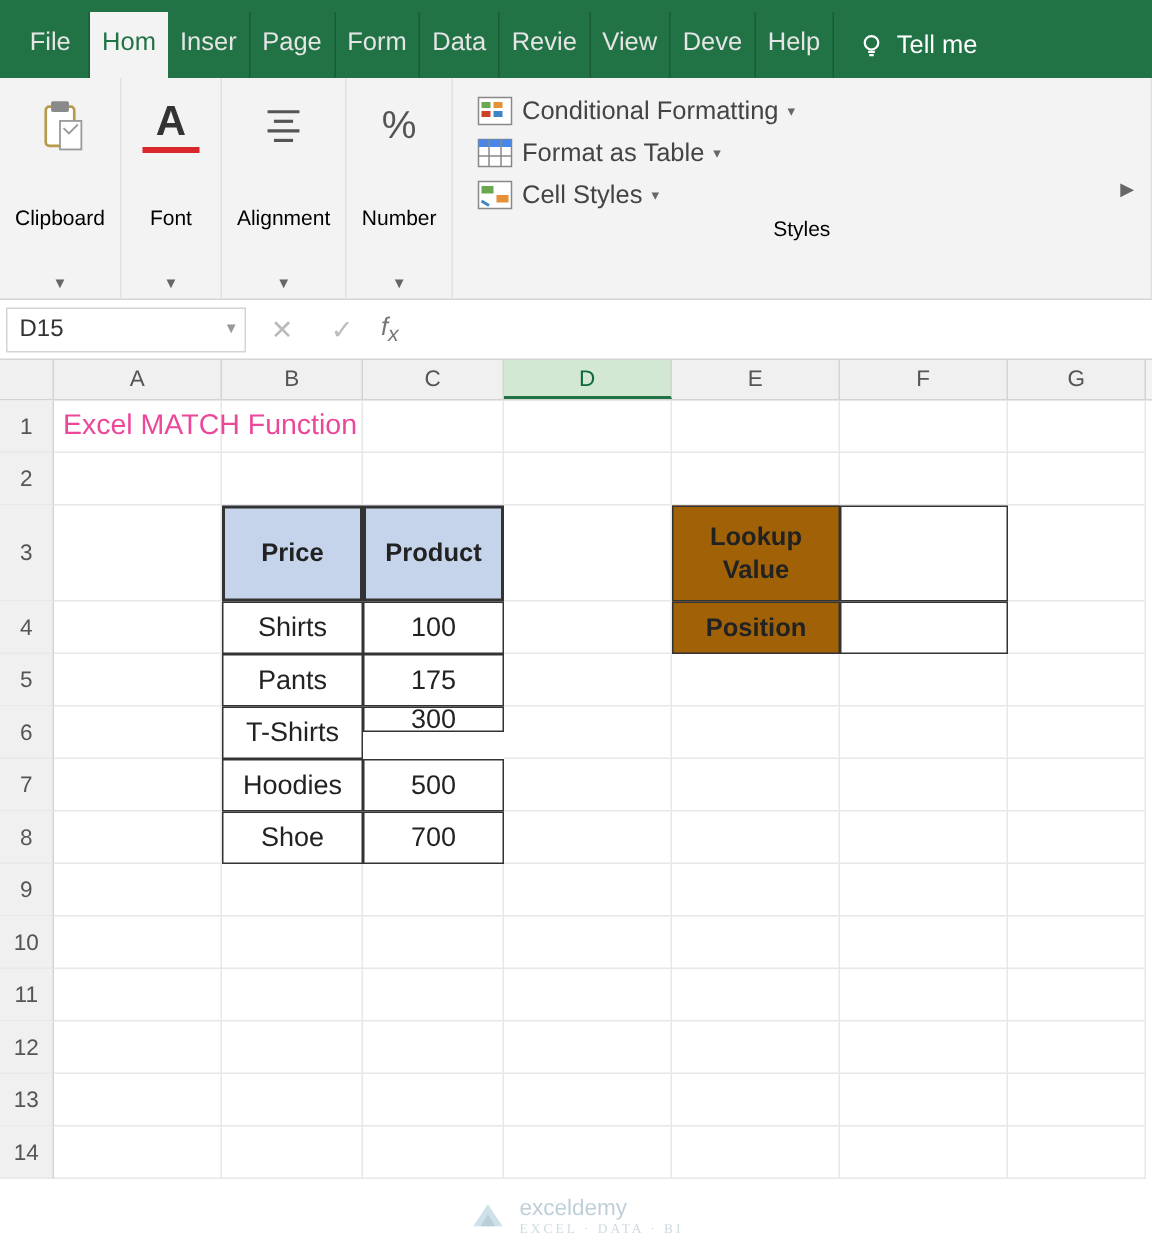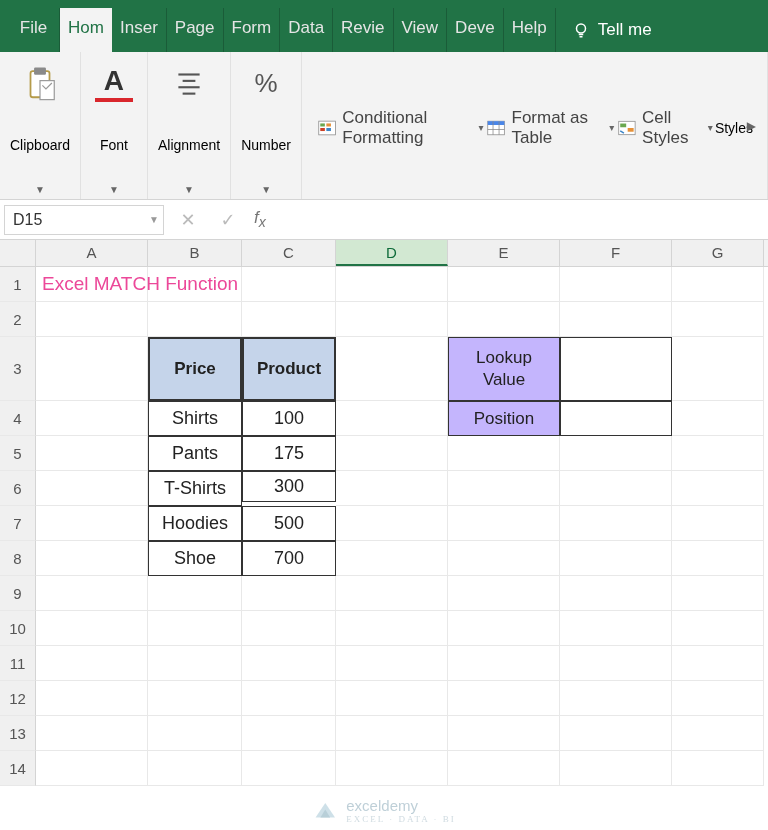--- a/index.html
+++ b/index.html
@@ -16,21 +16,21 @@
   .tell-me { display: flex; align-items: center; color: #fff; padding: 0 12px; font-size: 17px; gap: 8px; margin-left: 4px; }
   .bulb { width: 18px; height: 18px; }
 
   
   .ribbon { background: #f3f3f3; border-bottom: 1px solid #d4d4d4; height: 148px; display: flex; position: relative; }
   .rgroup { border-right: 1px solid #e1e1e1; display: flex; flex-direction: column; align-items: center; justify-content: space-between; padding: 8px 10px 4px 10px; }
   .rbtn { display: flex; flex-direction: column; align-items: center; gap: 6px; cursor: pointer; padding: 4px; }
   .rbtn .icn { width: 38px; height: 38px; display: flex; align-items: center; justify-content: center; }
   .drop { font-size: 10px; color: #666; }
 
-  .styles-group { flex: 1; padding: 8px 14px 4px 14px; display: flex; border-right: 1px solid #e1e1e1; }
+  .styles-group { flex: 1; padding: 8px 14px 4px 14px; display: flex; flex-direction: column; border-right: 1px solid #e1e1e1; }
   .style-row { display: flex; align-items: center; gap: 6px; font-size: 17px; color: #444; padding: 4px 2px; cursor: pointer; }
   .style-row .sicn { width: 24px; height: 20px; }
   .collapse { position: absolute; right: 6px; top: 50%; transform: translateY(-50%); color: #666; font-size: 12px; cursor: pointer; padding: 6px; }
 
   
   .fbar { display: flex; align-items: center; border-bottom: 1px solid #d4d4d4; height: 40px; background: #fff; }
   .namebox { width: 160px; border: 1px solid #d4d4d4; margin: 4px; height: 30px; display: flex; align-items: center; padding: 0 8px; font-size: 16px; color: #333; position: relative; }
   .namebox .dd { position: absolute; right: 4px; color: #999; font-size: 10px; }
   .fbtn { width: 40px; text-align: center; color: #bbb; font-size: 18px; cursor: pointer; }
   .fx { font-style: italic; color: #777; font-size: 17px; padding: 0 6px; }
@@ -45,21 +45,21 @@
 
   .rows { }
   .rw { display: flex; }
   .rh { width: 36px; border-right: 1px solid #d4d4d4; border-bottom: 1px solid #e8e8e8; background: #f0f0f0; text-align: center; font-size: 15px; color: #555; display:flex; align-items:center; justify-content:center; }
   .cell { border-right: 1px solid #e8e8e8; border-bottom: 1px solid #e8e8e8; font-size: 17px; color: #222; display: flex; align-items: center; padding: 0 6px; overflow: visible; white-space: nowrap; }
 
   .title-text { color: #ec4899; font-weight: normal; font-size: 19px; }
 
   .tbl-hdr { background: #c5d4ea; font-weight: bold; border: 2px solid #333 !important; justify-content: center; }
   .tbl-cell { border: 1.5px solid #333 !important; justify-content: center; font-size: 18px; }
-  .lk-hdr { background: #c4b5fd; font-weight: normal; border: 1.5px solid #333 !important; justify-content: center; }
+  .lk-hdr { background: #a16207; font-weight: bold; border: 1.5px solid #333 !important; justify-content: center; }
   .lk-val { border: 1.5px solid #333 !important; }
 
   .watermark { position: absolute; bottom: 6px; left: 50%; transform: translateX(-50%); display: flex; align-items: center; gap: 8px; opacity: 0.55; font-size: 15px; color: #8aa9b8; }
   .watermark .wlogo { width: 26px; height: 26px; }
   .watermark .sub { font-size: 9px; letter-spacing: 2px; color: #a7bcc7; font-family: Liberation Serif, serif; }
 
   
   .cA{width:112px}.cB{width:94px}.cC{width:94px}.cD{width:112px}.cE{width:112px}.cF{width:112px}.cG{width:92px}
 </style>
 </head>
@@ -245,21 +245,21 @@
         <div class="cell cC tbl-cell" style="height: 35px;">175</div>
         <div class="cell cD" style="height: 35px;"></div>
         <div class="cell cE" style="height: 35px;"></div>
         <div class="cell cF" style="height: 35px;"></div>
         <div class="cell cG" style="height: 35px;"></div>
       </div>
       <div class="rw">
         <div class="rh" style="height: 35px;">6</div>
         <div class="cell cA" style="height: 35px;"></div>
         <div class="cell cB tbl-cell" style="height: 35px;">T-Shirts</div>
-        <div class="cell cC tbl-cell" style="height: 31px;">300</div>
+        <div class="cell cC tbl-cell" style="height: 17px;">300</div>
         <div class="cell cD" style="height: 35px;"></div>
         <div class="cell cE" style="height: 35px;"></div>
         <div class="cell cF" style="height: 35px;"></div>
         <div class="cell cG" style="height: 35px;"></div>
       </div>
       <div class="rw">
         <div class="rh" style="height: 35px;">7</div>
         <div class="cell cA" style="height: 35px;"></div>
         <div class="cell cB tbl-cell" style="height: 35px;">Hoodies</div>
         <div class="cell cC tbl-cell" style="height: 35px;">500</div>

